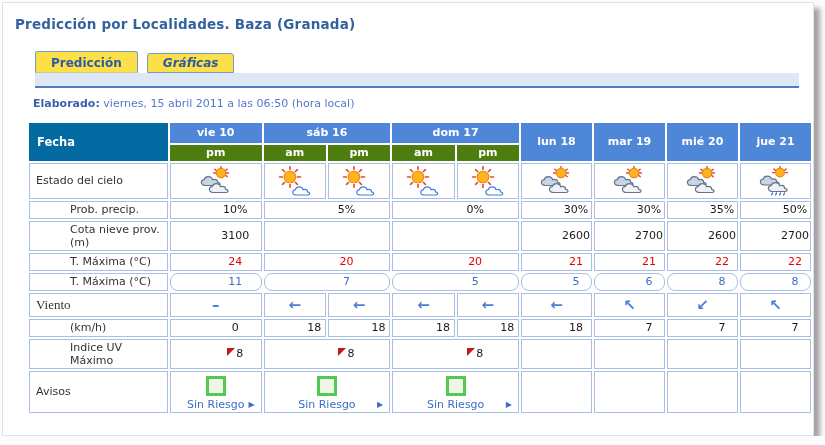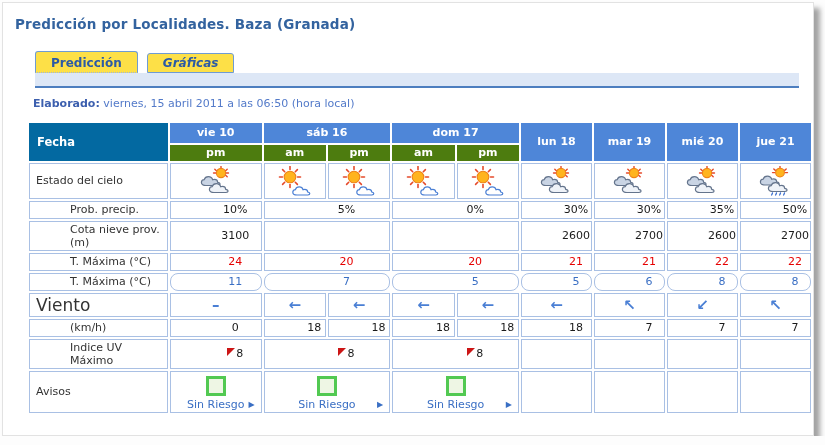--- a/index.html
+++ b/index.html
@@ -29,21 +29,21 @@
   table.wx { border-collapse:separate; border-spacing:2px; margin:10px 0 0 24px; table-layout:fixed; font-size:11px; }
   table.wx th, table.wx td { overflow:hidden; }
   th.fecha { background:#0369a1; color:#fff; font-weight:bold; text-align:left; padding-left:8px; font-size:11.5px; }
   th.day { background:#4e86d8; color:#fff; font-weight:bold; height:20px; font-weight:bold; }
   th.sub { background:#4d7c0f; color:#fff; font-weight:bold; height:16px; }
   td { background:#fff; border:1px solid #a9c0e4; text-align:center; vertical-align:middle; height:18px; color:#1a1a1a; }
   td.lbl { text-align:left; padding-left:6px; color:#333; }
   tr.estado td { height:36px; }
   tr.row20 td { height:18px;padding-left:40px; }
   tr.viento td { height:24px; color:#4a7fd4; font-size:15px; font-weight:bold; }
-  tr.viento td.lbl { color:#333; font-size:17px; font-weight:normal; }
+  tr.viento td.lbl { color:#333; font-size:13px; font-weight:normal;font-family:Liberation Serif, serif; }
   tr.avisos td { height:42px; }
   .red { color:#e60000; }
   .blu { color:#3a6fc4;border-radius:8px; }
   .uvtri { display:inline-block; width:0; height:0; border-top:8px solid #cc1515; border-right:8px solid transparent; margin-right:1px; vertical-align:1px; }
   .avbox { display:block; width:20px; height:20px; border:3px solid #52c952; background:#eef6e4; margin:3px auto 2px; cursor:pointer; }
   .avrow { position:relative; display:block; color:#3a6fc4; font-size:11px; cursor:pointer; }
   .avrow .tri { position:absolute; right:5px; top:2px; }
   svg.wx-ic { width:36px; height:30px; vertical-align:middle; }
 </style>
 </head>

